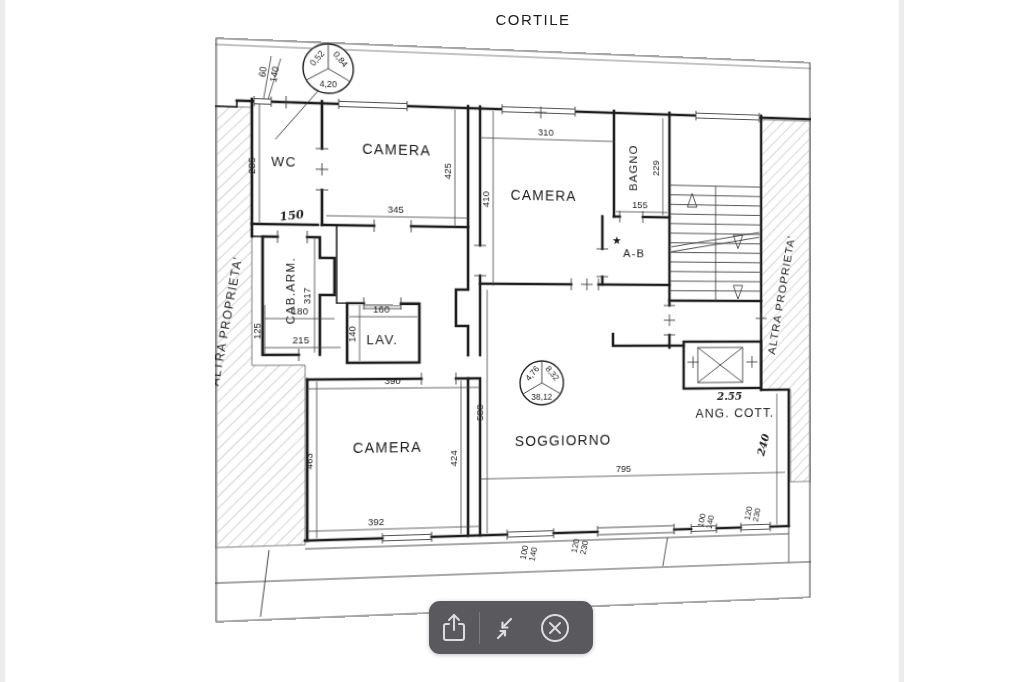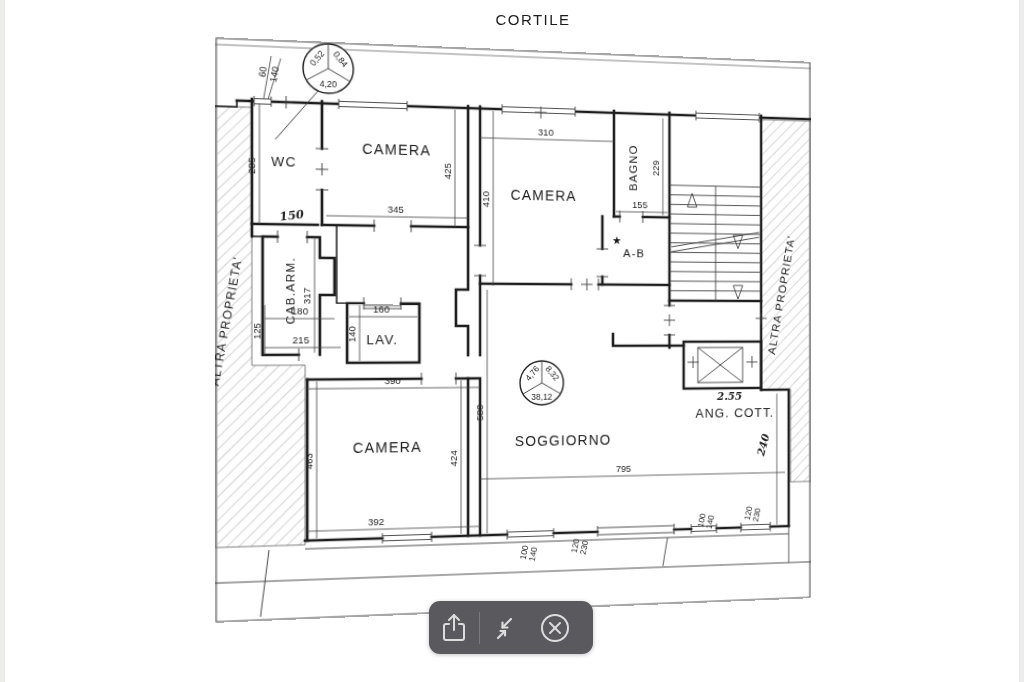--- a/index.html
+++ b/index.html
@@ -1,17 +1,17 @@
 <!DOCTYPE html>
 <html><head>
 <meta charset="utf-8">
 <style>
   html,body{margin:0;padding:0;background:#ffffff;width:1024px;height:682px;overflow:hidden;
             font-family:"Liberation Sans",sans-serif;}
-  .stage{position:relative;width:1024px;height:682px;background:#fff;}
+  .stage{position:relative;width:904px;height:682px;background:#fff;}
   .edge{position:absolute;top:0;bottom:0;width:5px;background:#ececea;}
   .edge.l{left:0}.edge.r{right:0}
   .cortile{position:absolute;left:468px;top:11px;width:130px;text-align:center;
            font-size:15px;letter-spacing:1.5px;color:#1c1c1c;}
   .plan3d{position:absolute;left:226px;top:50px;width:600px;height:560px;
           transform:perspective(950px) rotateY(8deg);transform-origin:50% 50%;}
   svg text{font-family:"Liberation Sans",sans-serif;fill:#1b1b1b;}
   .room{font-size:13px;letter-spacing:1.2px;}
   .room.big{font-size:14px;}
   .room.sm{font-size:11.5px;}

